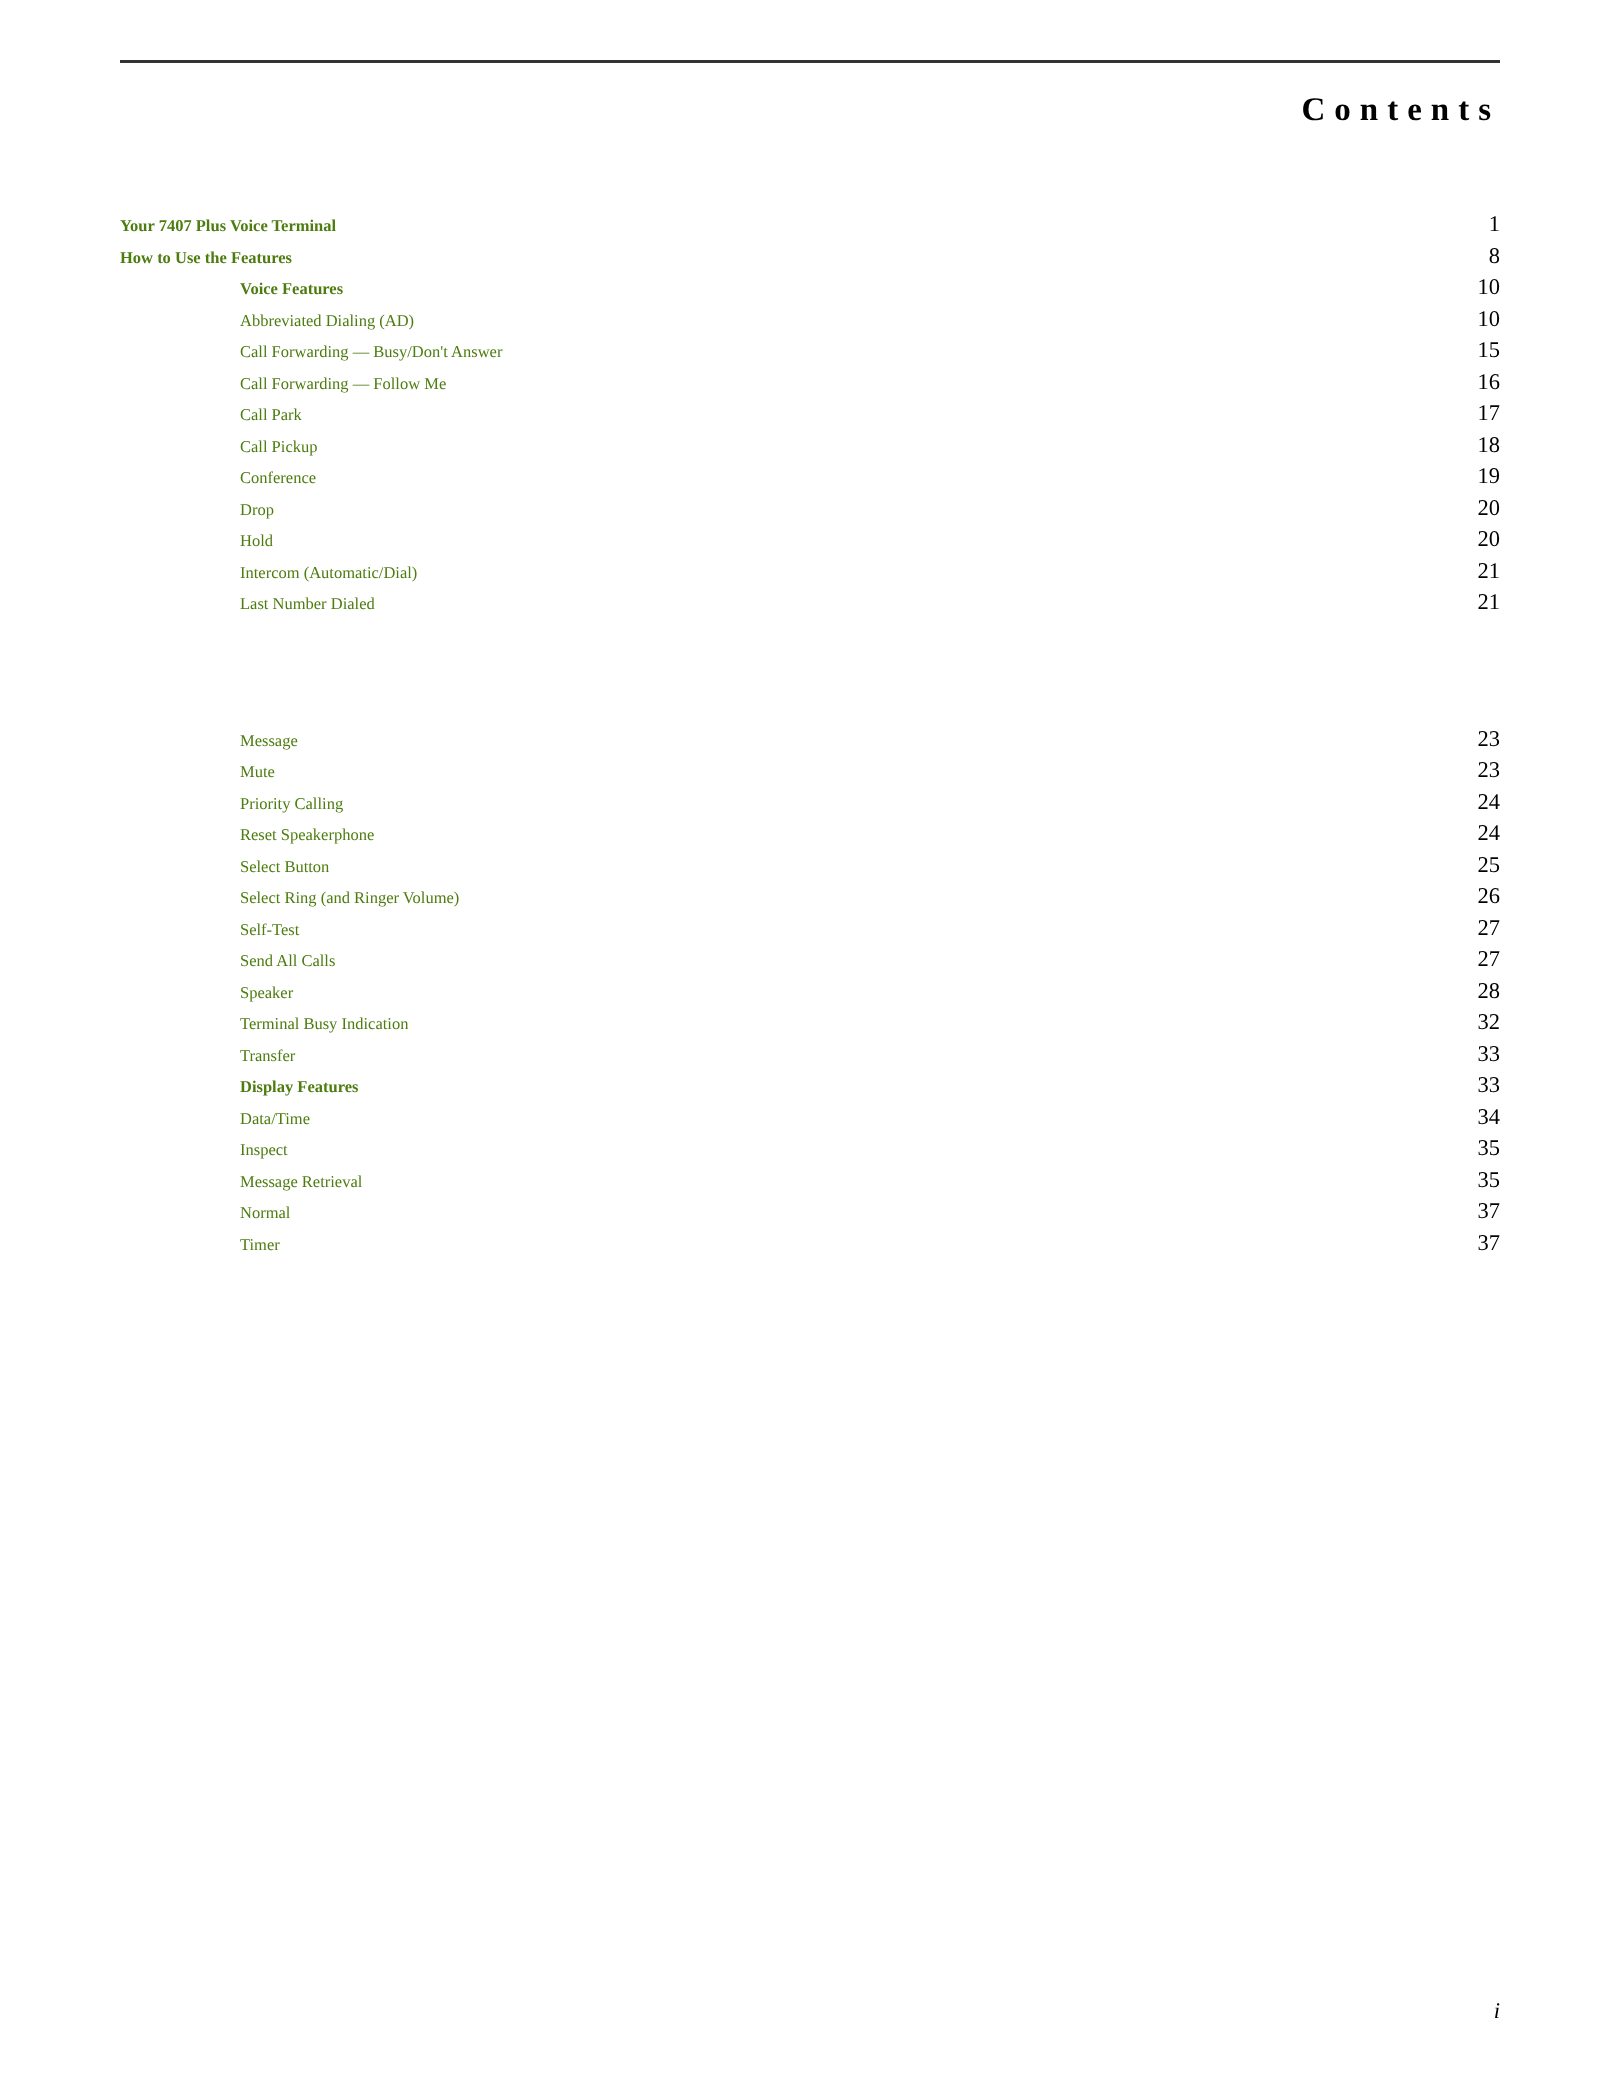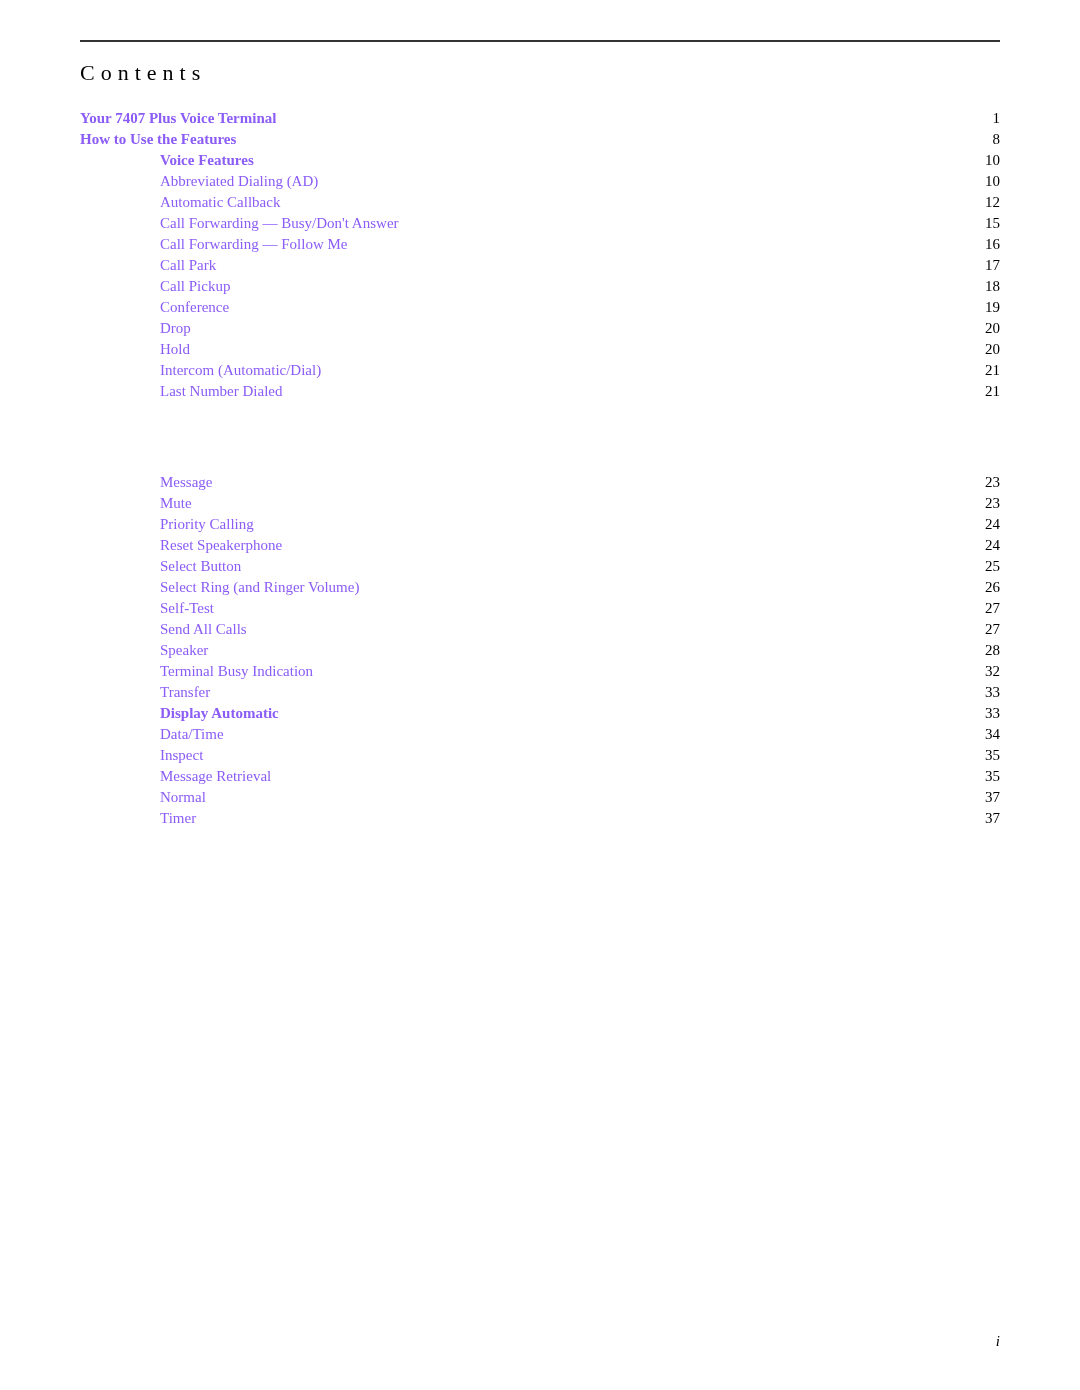--- a/index.html
+++ b/index.html
@@ -16,43 +16,43 @@
       position: relative;
       padding: 40px 80px 60px 80px;
     }
 
     .top-border {
       border-top: 2px solid #333;
       margin-bottom: 18px;
     }
 
     .page-title {
-      text-align: left;
+      text-align: right;
       font-size: 22px;
       letter-spacing: 6px;
-      font-weight: normal;
-      margin-bottom: 24px;
+      font-weight: bold;
+      margin-bottom: 56px;
       color: #000;
     }
 
     .toc-container {
       width: 100%;
     }
 
     .toc-row {
       display: flex;
       justify-content: space-between;
       align-items: baseline;
       margin-bottom: 4px;
       width: 100%;
     }
 
     .toc-label {
-      font-size: 15px;
-      color: #8b5cf6;
+      font-size: 11px;
+      color: #4d7c0f;
     }
 
     .toc-label.bold {
       font-weight: bold;
     }
 
     .toc-label.indent1 {
       padding-left: 80px;
     }
 
@@ -93,24 +93,20 @@
     </div>
     <div class="toc-row">
       <span class="toc-label bold indent1">Voice Features</span>
       <span class="toc-page">10</span>
     </div>
     <div class="toc-row">
       <span class="toc-label indent1">Abbreviated Dialing (AD)</span>
       <span class="toc-page">10</span>
     </div>
     <div class="toc-row">
-      <span class="toc-label indent1">Automatic Callback</span>
-      <span class="toc-page">12</span>
-    </div>
-    <div class="toc-row">
       <span class="toc-label indent1">Call Forwarding — Busy/Don't Answer</span>
       <span class="toc-page">15</span>
     </div>
     <div class="toc-row">
       <span class="toc-label indent1">Call Forwarding — Follow Me</span>
       <span class="toc-page">16</span>
     </div>
     <div class="toc-row">
       <span class="toc-label indent1">Call Park</span>
       <span class="toc-page">17</span>
@@ -178,21 +174,21 @@
     </div>
     <div class="toc-row">
       <span class="toc-label indent1">Terminal Busy Indication</span>
       <span class="toc-page">32</span>
     </div>
     <div class="toc-row">
       <span class="toc-label indent1">Transfer</span>
       <span class="toc-page">33</span>
     </div>
     <div class="toc-row">
-      <span class="toc-label bold indent1">Display Automatic</span>
+      <span class="toc-label bold indent1">Display Features</span>
       <span class="toc-page">33</span>
     </div>
     <div class="toc-row">
       <span class="toc-label indent1">Data/Time</span>
       <span class="toc-page">34</span>
     </div>
     <div class="toc-row">
       <span class="toc-label indent1">Inspect</span>
       <span class="toc-page">35</span>
     </div>

